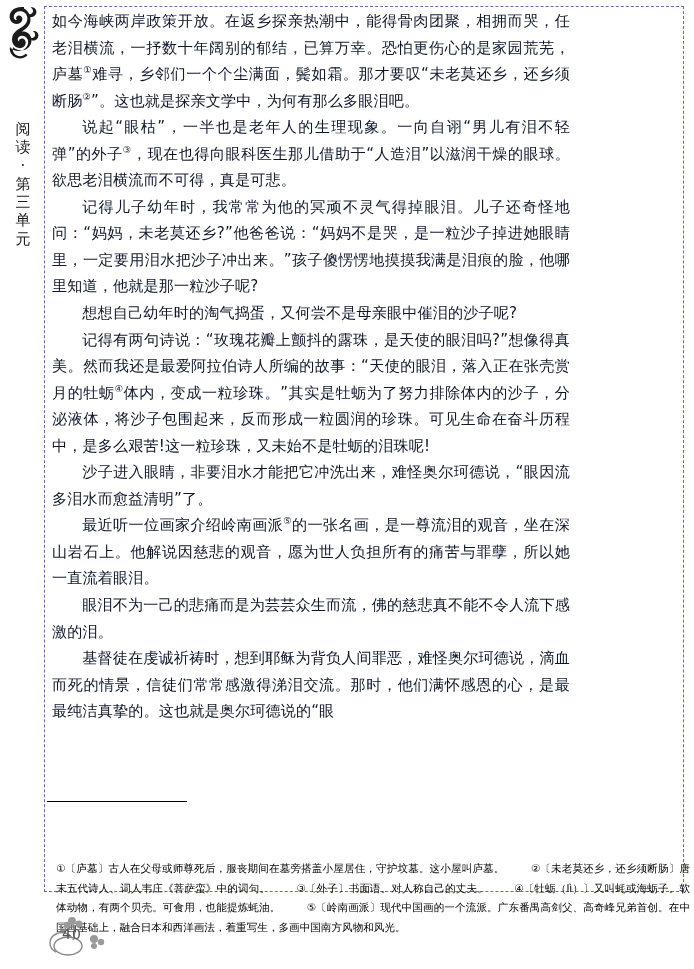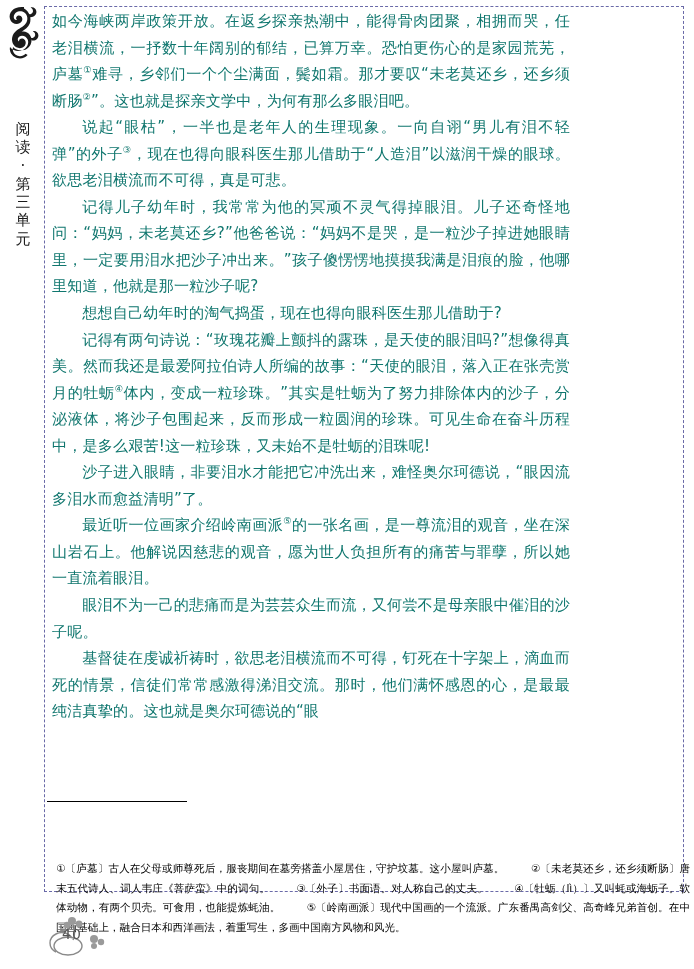--- a/index.html
+++ b/index.html
@@ -61,21 +61,21 @@
   }
 
   
   .body-text {
     position: absolute;
     left: 52px;
     top: 8px;
     width: 518px;
     font-size: 15.1px;
     line-height: 26.55px;
-    color: #0f766e;
+    color: #0f172a;
     text-align: justify;
     text-justify: inter-character;
     letter-spacing: 0.15px;
   }
   .body-text p {
     margin: 0;
     text-indent: 2em;
   }
   .body-text p.no-indent {
     text-indent: 0;
@@ -168,26 +168,26 @@
     <span>第</span>
     <span>三</span>
     <span>单</span>
     <span>元</span>
   </div>
 
   <div class="body-text" id="body-text">
       <p class="no-indent">如今海峡两岸政策开放。在返乡探亲热潮中，能得骨肉团聚，相拥而哭，任老泪横流，一抒数十年阔别的郁结，已算万幸。恐怕更伤心的是家园荒芜，庐墓<sup class="fn">①</sup>难寻，乡邻们一个个尘满面，鬓如霜。那才要叹“未老莫还乡，还乡须断肠<sup class="fn">②</sup>”。这也就是探亲文学中，为何有那么多眼泪吧。</p>
       <p>说起“眼枯”，一半也是老年人的生理现象。一向自诩“男儿有泪不轻弹”的外子<sup class="fn">③</sup>，现在也得向眼科医生那儿借助于“人造泪”以滋润干燥的眼球。欲思老泪横流而不可得，真是可悲。</p>
       <p>记得儿子幼年时，我常常为他的冥顽不灵气得掉眼泪。儿子还奇怪地问：“妈妈，未老莫还乡?”他爸爸说：“妈妈不是哭，是一粒沙子掉进她眼睛里，一定要用泪水把沙子冲出来。”孩子傻愣愣地摸摸我满是泪痕的脸，他哪里知道，他就是那一粒沙子呢?</p>
-      <p>想想自己幼年时的淘气捣蛋，现在也得向眼科医生那儿借助于?</p>
+      <p>想想自己幼年时的淘气捣蛋，又何尝不是母亲眼中催泪的沙子呢?</p>
       <p>记得有两句诗说：“玫瑰花瓣上颤抖的露珠，是天使的眼泪吗?”想像得真美。然而我还是最爱阿拉伯诗人所编的故事：“天使的眼泪，落入正在张壳赏月的牡蛎<sup class="fn">④</sup>体内，变成一粒珍珠。”其实是牡蛎为了努力排除体内的沙子，分泌液体，将沙子包围起来，反而形成一粒圆润的珍珠。可见生命在奋斗历程中，是多么艰苦!这一粒珍珠，又未始不是牡蛎的泪珠呢!</p>
       <p>沙子进入眼睛，非要泪水才能把它冲洗出来，难怪奥尔珂德说，“眼因流多泪水而愈益清明”了。</p>
       <p>最近听一位画家介绍岭南画派<sup class="fn">⑤</sup>的一张名画，是一尊流泪的观音，坐在深山岩石上。他解说因慈悲的观音，愿为世人负担所有的痛苦与罪孽，所以她一直流着眼泪。</p>
-      <p>眼泪不为一己的悲痛而是为芸芸众生而流，又何尝不是母亲眼中催泪的沙子呢。</p>
-      <p>基督徒在虔诚祈祷时，欲思老泪横流而不可得，钉死在十字架上，滴血而死的情景，信徒们常常感激得涕泪交流。那时，他们满怀感恩的心，是最最纯洁真挚的。这也就是奥尔珂德说的“眼</p>
+      <p>眼泪不为一己的悲痛而是为芸芸众生而流，佛的慈悲真不能不令人流下感激的泪。</p>
+      <p>基督徒在虔诚祈祷时，想到耶稣为背负人间罪恶，难怪奥尔珂德说，滴血而死的情景，信徒们常常感激得涕泪交流。那时，他们满怀感恩的心，是最最纯洁真挚的。这也就是奥尔珂德说的“眼</p>
     </div>
 
   <div class="fn-rule"></div>
 
   <div class="footnotes" id="footnotes"><span class="fn-item"><span>①</span><span>〔庐墓〕</span><span>古人在父母或师尊死后，服丧期间在墓旁搭盖小屋居住，守护坟墓。这小屋叫庐墓。</span></span><span class="gap"></span><span class="fn-item"><span>②</span><span>〔未老莫还乡，还乡须断肠〕</span><span>唐末五代诗人、词人韦庄《菩萨蛮》中的词句。</span></span><span class="gap"></span><span class="fn-item"><span>③</span><span>〔外子〕</span><span>书面语。对人称自己的丈夫。</span></span><span class="gap"></span><span class="fn-item"><span>④</span><span>〔牡蛎（lì）〕</span><span>又叫蚝或海蛎子。软体动物，有两个贝壳。可食用，也能提炼蚝油。</span></span><span class="gap"></span><span class="fn-item"><span>⑤</span><span>〔岭南画派〕</span><span>现代中国画的一个流派。广东番禺高剑父、高奇峰兄弟首创。在中国画基础上，融合日本和西洋画法，着重写生，多画中国南方风物和风光。</span></span></div>
 
   <div class="folio">
     <svg viewBox="0 0 76 46" width="76" height="46" aria-hidden="true">
       <g fill="none" stroke="#8a8a8a" stroke-width="1.4">
         <path d="M14 40 C6 36 6 26 14 22 C20 19 27 21 30 26"></path>

